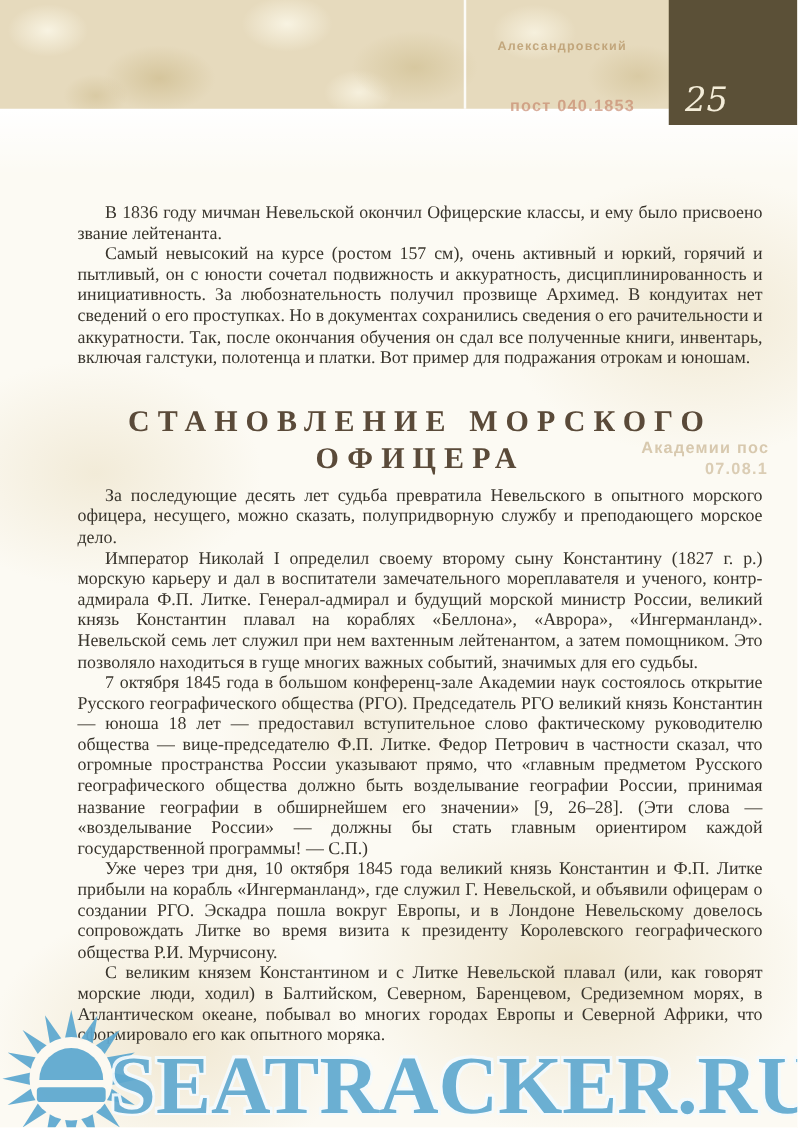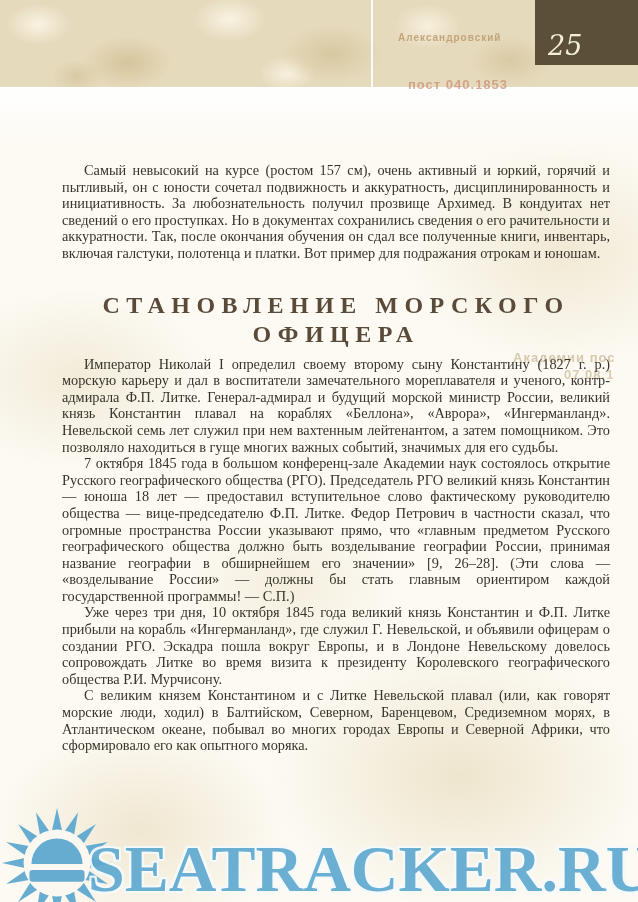--- a/index.html
+++ b/index.html
@@ -40,21 +40,21 @@
     font-family:"Liberation Sans", sans-serif;
     font-weight:bold;letter-spacing:1px;white-space:nowrap;
     pointer-events:none;
   }
   .map-label.l1{left:398px;top:32px;font-size:10px;color:rgba(187,156,112,0.85);}
   .map-label.l2{left:408px;top:39px;font-size:13px;color:rgba(196,132,104,0.65);margin-top:38px;}
   .map-label.l3{left:513px;top:350px;font-size:13px;color:rgba(186,160,118,0.55);}
   .map-label.l4{left:552px;top:367px;font-size:13px;color:rgba(186,160,118,0.5);margin-left:12px;}
   
   .page-num-box{
-    position:absolute;right:0;top:0;width:103px;height:65px;
+    position:absolute;right:0;top:0;width:103px;height:100px;
     background:#5b5037;
     display:flex;align-items:flex-end;justify-content:flex-start;
     padding:0 0 6px 13px;box-sizing:border-box;
   }
   .page-num{
     font-family:"DejaVu Serif", serif;font-style:italic;
     font-size:27px;color:#f4edd9;line-height:1;
   }
   
   .content{
@@ -99,22 +99,24 @@
   <div class="map-label l1">Александровский</div>
   <div class="map-label l2">пост 040.1853</div>
   <div class="map-label l3">Академии пос</div>
   <div class="map-label l4">07.08.1</div>
 
   <div class="page-num-box">
     <span class="page-num">25</span>
   </div>
 
   <div class="content">
+    <p>В 1836 году мичман Невельской окончил Офицерские классы, и ему было присвоено звание лейтенанта.</p>
     <p>Самый невысокий на курсе (ростом 157 см), очень активный и юркий, горячий и пытливый, он с юности сочетал подвижность и аккуратность, дисциплинированность и инициативность. За любознательность получил прозвище Архимед. В кондуитах нет сведений о его проступках. Но в документах сохранились сведения о его рачительности и аккуратности. Так, после окончания обучения он сдал все полученные книги, инвентарь, включая галстуки, полотенца и платки. Вот пример для подражания отрокам и юношам.</p>
     <h2 class="section-heading">СТАНОВЛЕНИЕ МОРСКОГО ОФИЦЕРА</h2>
+    <p>За последующие десять лет судьба превратила Невельского в опытного морского офицера, несущего, можно сказать, полупридворную службу и преподающего морское дело.</p>
     <p>Император Николай I определил своему второму сыну Константину (1827 г. р.) морскую карьеру и дал в воспитатели замечательного мореплавателя и ученого, контр-адмирала Ф.П. Литке. Генерал-адмирал и будущий морской министр России, великий князь Константин плавал на кораблях «Беллона», «Аврора», «Ингерманланд». Невельской семь лет служил при нем вахтенным лейтенантом, а затем помощником. Это позволяло находиться в гуще многих важных событий, значимых для его судьбы.</p>
     <p>7 октября 1845 года в большом конференц-зале Академии наук состоялось открытие Русского географического общества (РГО). Председатель РГО великий князь Константин — юноша 18 лет — предоставил вступительное слово фактическому руководителю общества — вице-председателю Ф.П. Литке. Федор Петрович в частности сказал, что огромные пространства России указывают прямо, что «главным предметом Русского географического общества должно быть возделывание географии России, принимая название географии в обширнейшем его значении» [9, 26–28]. (Эти слова — «возделывание России» — должны бы стать главным ориентиром каждой государственной программы! — С.П.)</p>
     <p>Уже через три дня, 10 октября 1845 года великий князь Константин и Ф.П. Литке прибыли на корабль «Ингерманланд», где служил Г. Невельской, и объявили офицерам о создании РГО. Эскадра пошла вокруг Европы, и в Лондоне Невельскому довелось сопровождать Литке во время визита к президенту Королевского географического общества Р.И. Мурчисону.</p>
     <p>С великим князем Константином и с Литке Невельской плавал (или, как говорят морские люди, ходил) в Балтийском, Северном, Баренцевом, Средиземном морях, в Атлантическом океане, побывал во многих городах Европы и Северной Африки, что сформировало его как опытного моряка.</p>
   </div>
 
   <div class="watermark">
     <svg class="wm-logo" width="118" height="118" viewBox="0 0 120 120" aria-hidden="true">
       <g fill="#5fa9d0">
         <polygon points="60,4 52,40 68,40" transform="rotate(0 60 60)"></polygon>

